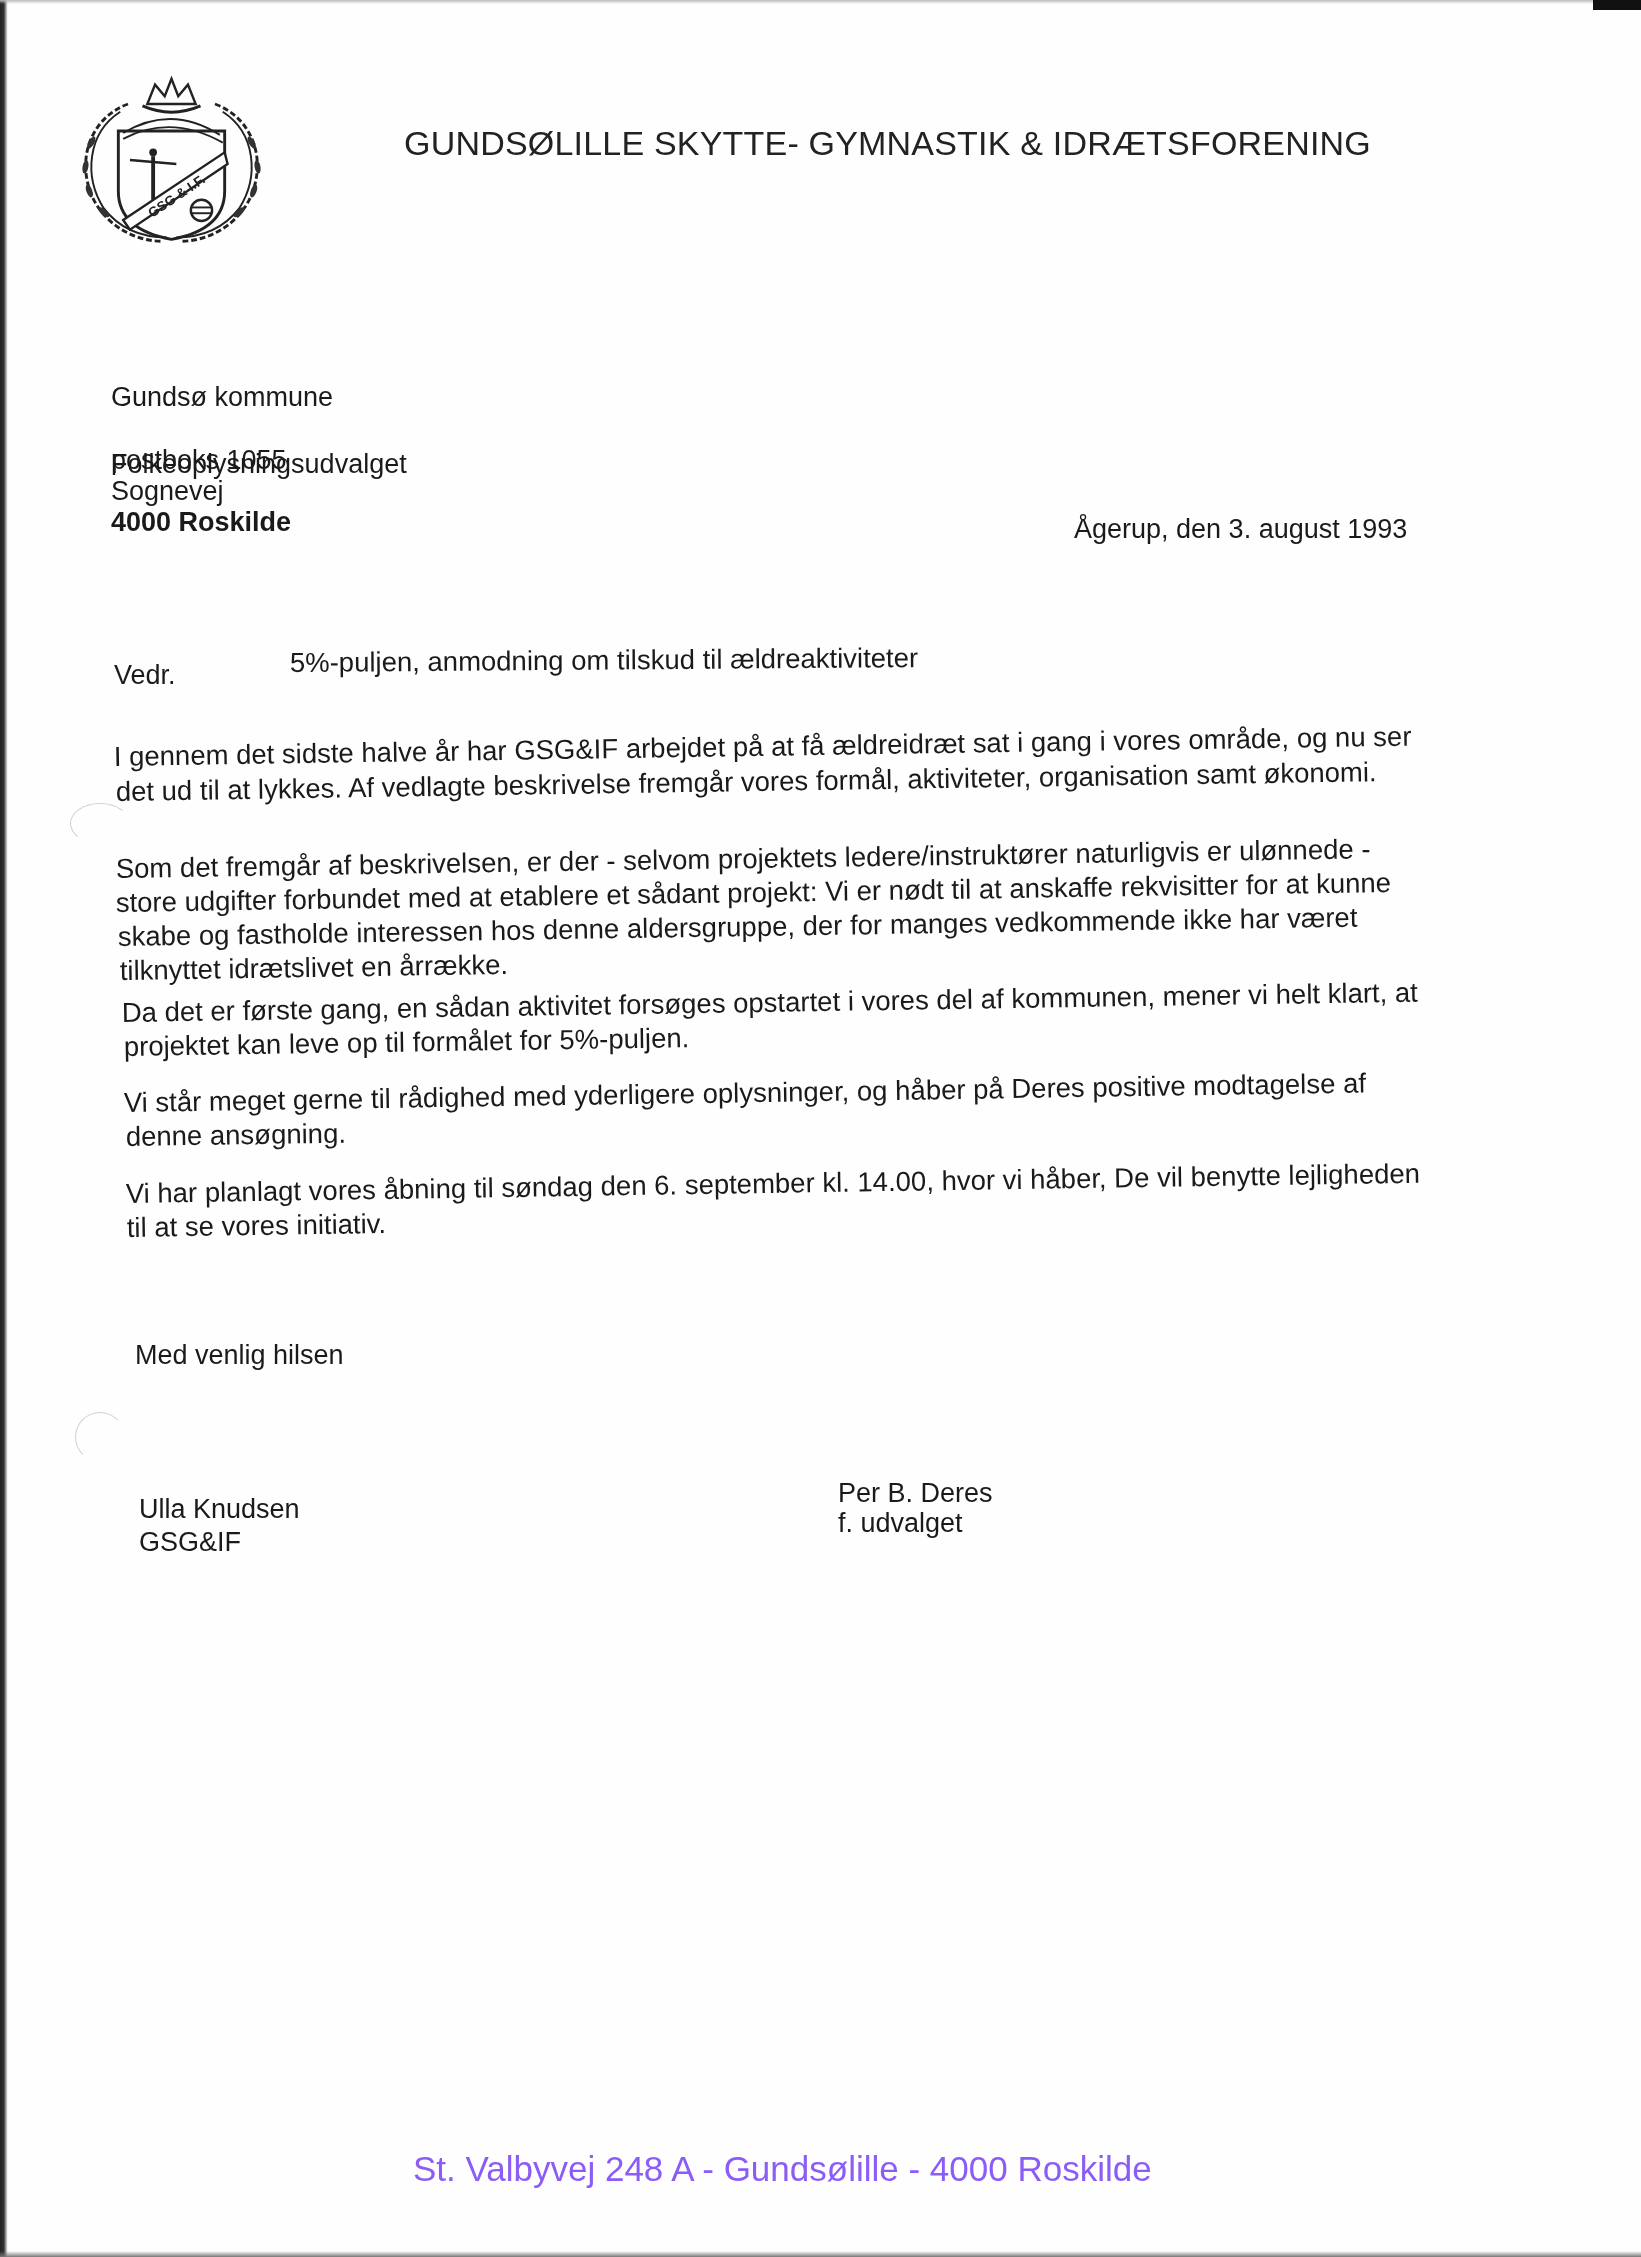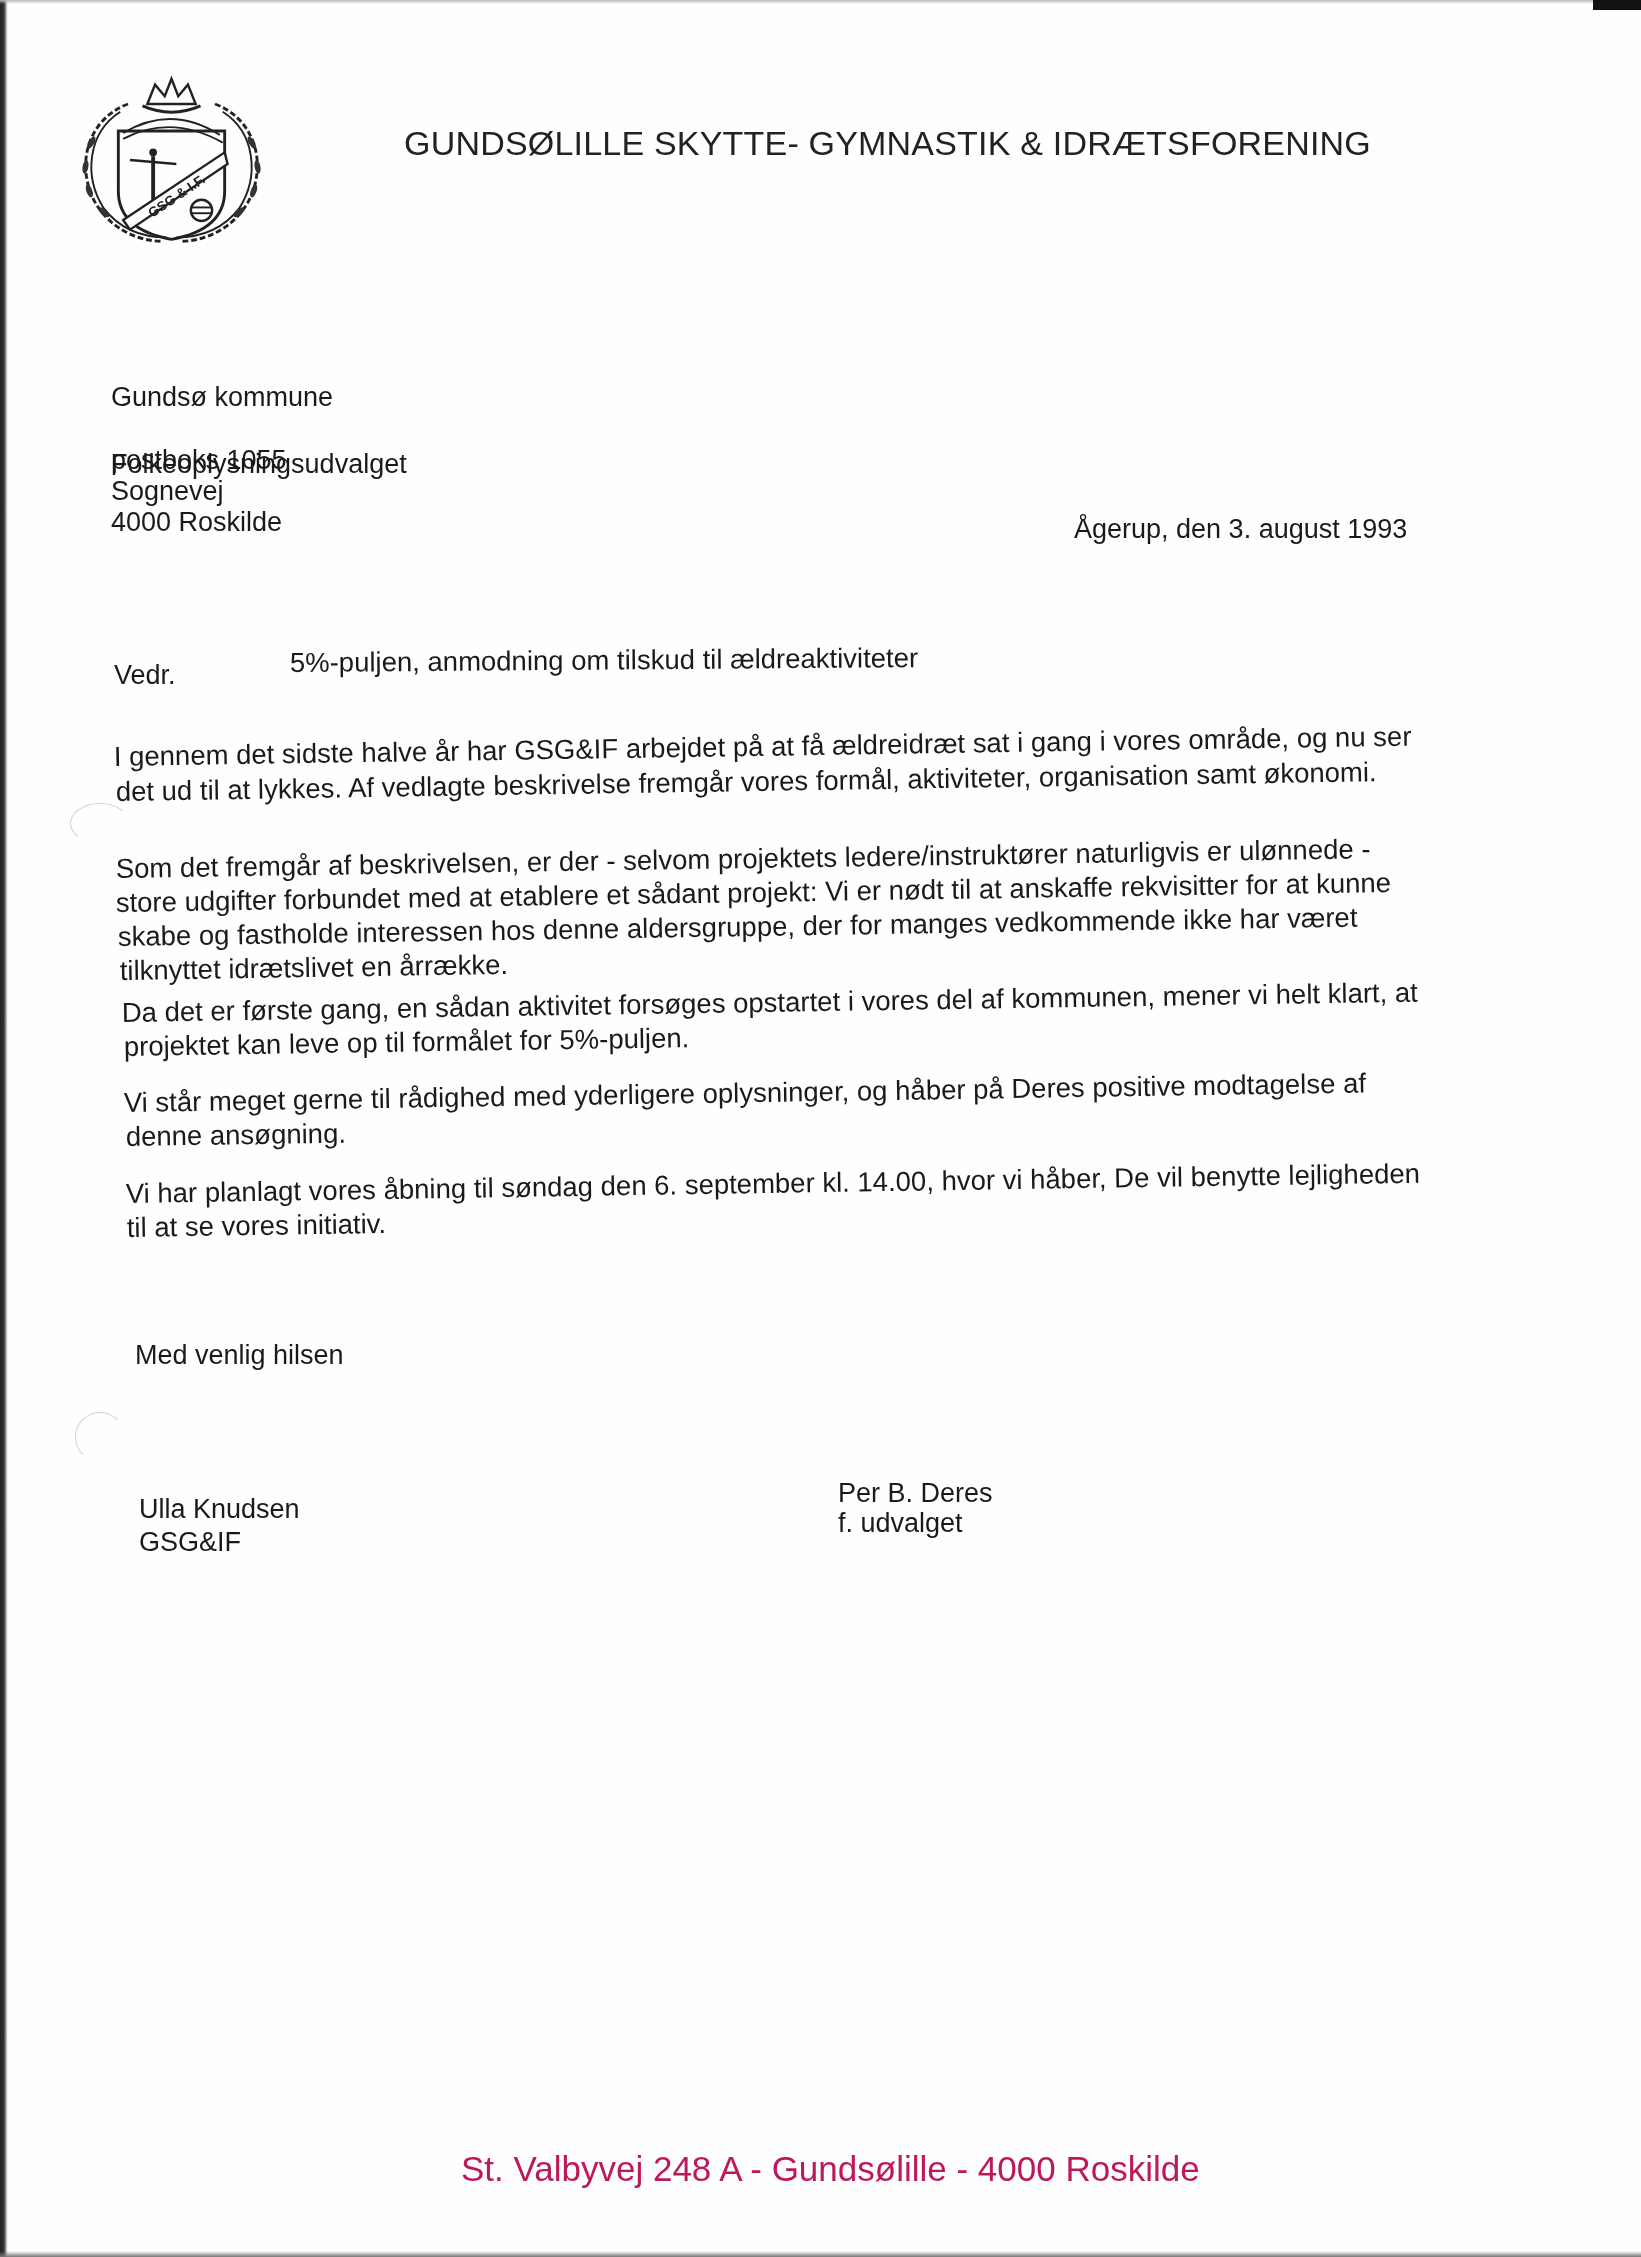--- a/index.html
+++ b/index.html
@@ -12,21 +12,21 @@
               background: linear-gradient(to bottom, #bbb, rgba(255,255,255,0)); }
   .edge-bottom { position: absolute; left: 0; bottom: 0; width: 1641px; height: 5.8px;
                  background: linear-gradient(to top, #777, rgba(255,255,255,0)); }
   .corner-tr { position: absolute; right: 0; top: 0; width: 48px; height: 9.7px; background: #111; }
   .punch { position: absolute; border: 1.4px solid #cfcfcf; border-radius: 50%;
            border-right-color: transparent; border-bottom-color: transparent; }
   .t { position: absolute; white-space: nowrap; line-height: 1; }
   .hdr { font-size: 34px; letter-spacing: 0.2px; color: #222; }
   .addr { font-size: 27px; }
   .body { font-size: 27.5px; transform-origin: left bottom; }
-  .footer { font-size: 35px; color: #be185d; margin-left: 48px; }
+  .footer { font-size: 35px; color: #8b5cf6; }
   .logo { position: absolute; left: 70px; top: 75px; width: 203px; height: 174px; }
 </style>
 </head>
 <body>
 
 <div class="page">
   <div class="edge-left"></div>
   <div class="edge-top"></div>
   <div class="edge-bottom"></div>
   <div class="corner-tr"></div>
@@ -71,21 +71,21 @@
     <line x1="126" y1="143" x2="146" y2="143" stroke="#222" stroke-width="2"></line>
   </svg>
 
   <div class="t hdr" style="left:404px; top:126px;">GUNDSØLILLE SKYTTE- GYMNASTIK &amp; IDRÆTSFORENING</div>
 
   <div>
     <div class="t addr" style="left:111px; top:384px;">Gundsø kommune</div>
     <div class="t addr" style="left:111px; top:415px;margin-top:36px;">Folkeoplysningsudvalget</div>
     <div class="t addr" style="left:111px; top:447px;">postboks 1055</div>
     <div class="t addr" style="left:111px; top:478px;">Sognevej</div>
-    <div class="t addr" style="left:111px; top:509px;">4000 Roskilde</div>
+    <div class="t addr" style="left:111px; top:509px;font-weight:bold;">4000 Roskilde</div>
   </div>
 
   <div class="t addr" style="left:1074px; top:516px;">Ågerup, den 3. august 1993</div>
 
   <div class="t addr" style="left:114px; top:662px;">Vedr.</div>
   <div class="t body" style="left:290px; top:649px; transform: rotate(-0.45deg);">5%-puljen, anmodning om tilskud til ældreaktiviteter</div>
 
   <div>
     <div>
       <div class="t body" style="left:114px; top:743px; transform: rotate(-0.9deg);">I gennem det sidste halve år har GSG&amp;IF arbejdet på at få ældreidræt sat i gang i vores område, og nu ser</div>

